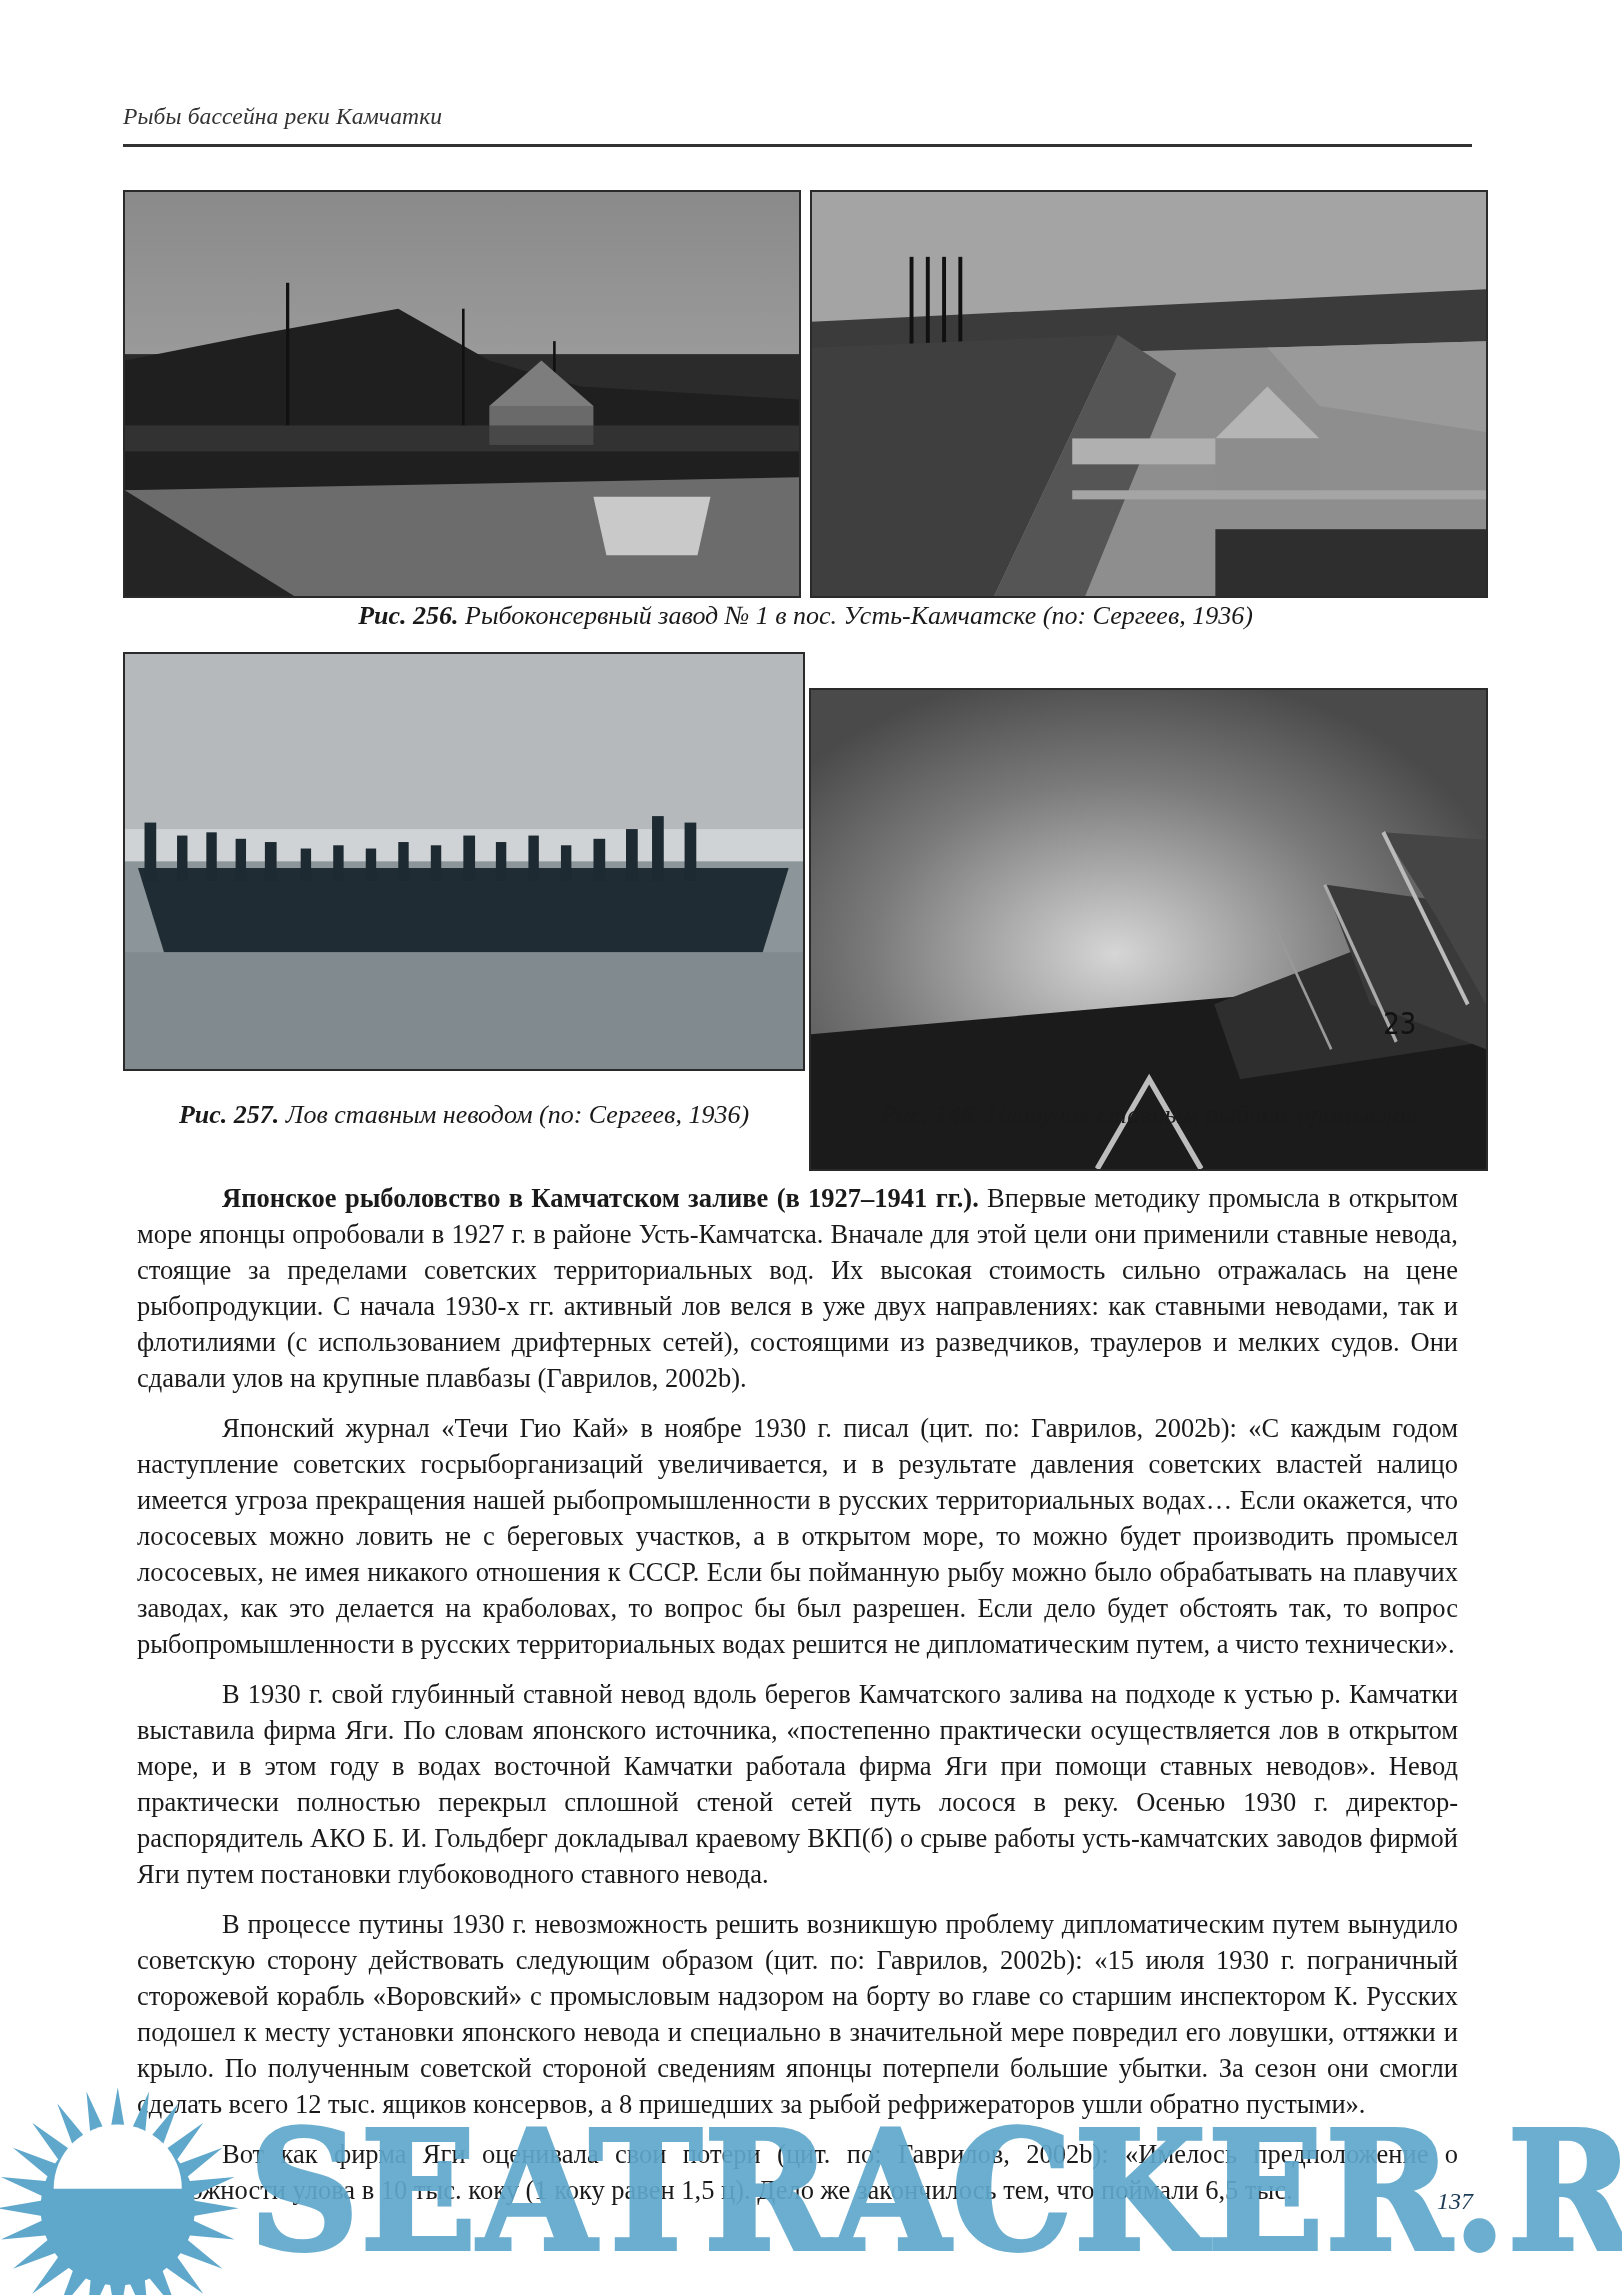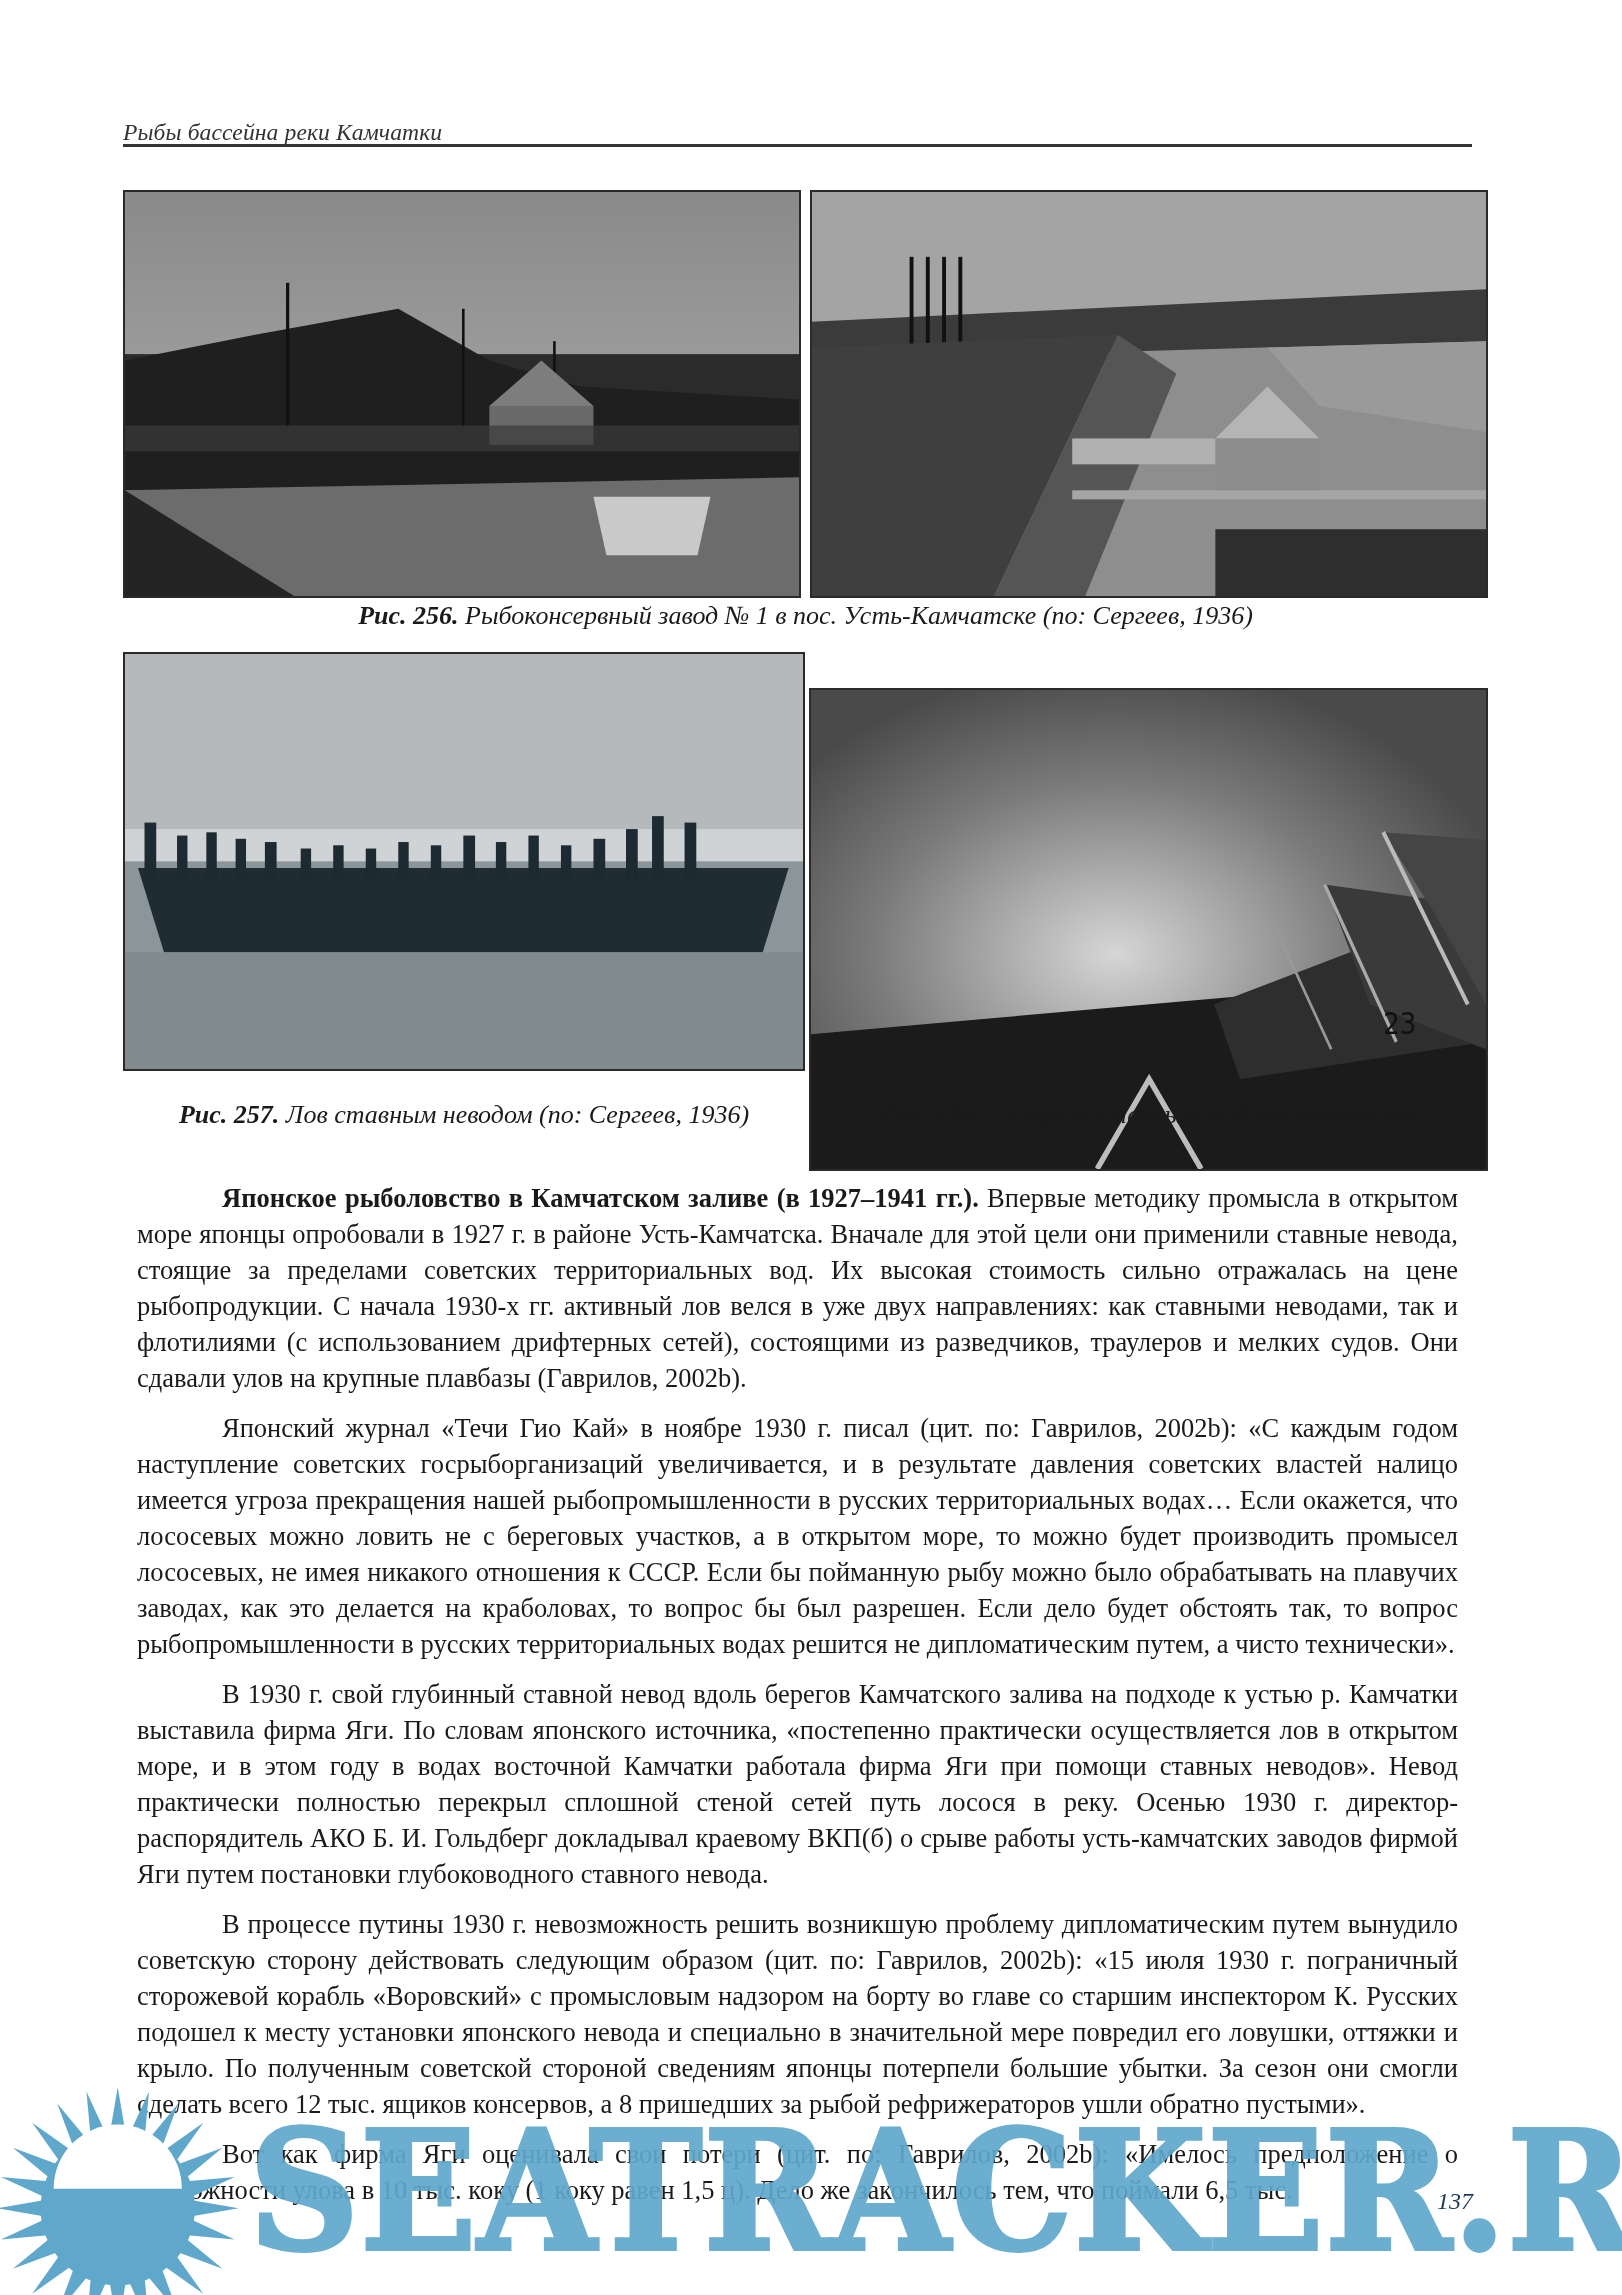--- a/index.html
+++ b/index.html
@@ -1,19 +1,19 @@
 <!DOCTYPE html>
 <html style="font-size:10.5px"><head>
 <meta charset="utf-8">
 <style>
   html, body { margin: 0; padding: 0; background: #ffffff; }
   body { width: 1622px; height: 2295px; position: relative; overflow: hidden;
          font-family: "Liberation Serif", "DejaVu Serif", serif; color: #1a1a1a; }
 
-  .running-head { position: absolute; left: 123px; top: 119px; font-style: italic;
+  .running-head { position: absolute; left: 123px; top: 103px; font-style: italic;
                   font-size: 23.6px; color: #333; letter-spacing: 0.1px; }
   .head-rule { position: absolute; left: 123px; right: 0; top: 144px; height: 2.6px; background: #333; width: 1349px; }
 
   .photo { position: absolute; border: 2px solid #2a2a2a; box-sizing: border-box; overflow: hidden; }
   .photo svg { width: 100%; height: 100%; display: block; }
 
   .caption { position: absolute; font-style: italic; font-size: 26px; line-height: 29px; text-align: center; color: #1a1a1a; }
   .caption b { font-weight: bold; }
 
   .body-text { position: absolute; left: 123px; top: 1166px; width: 1349px; font-size: 26.5px;

